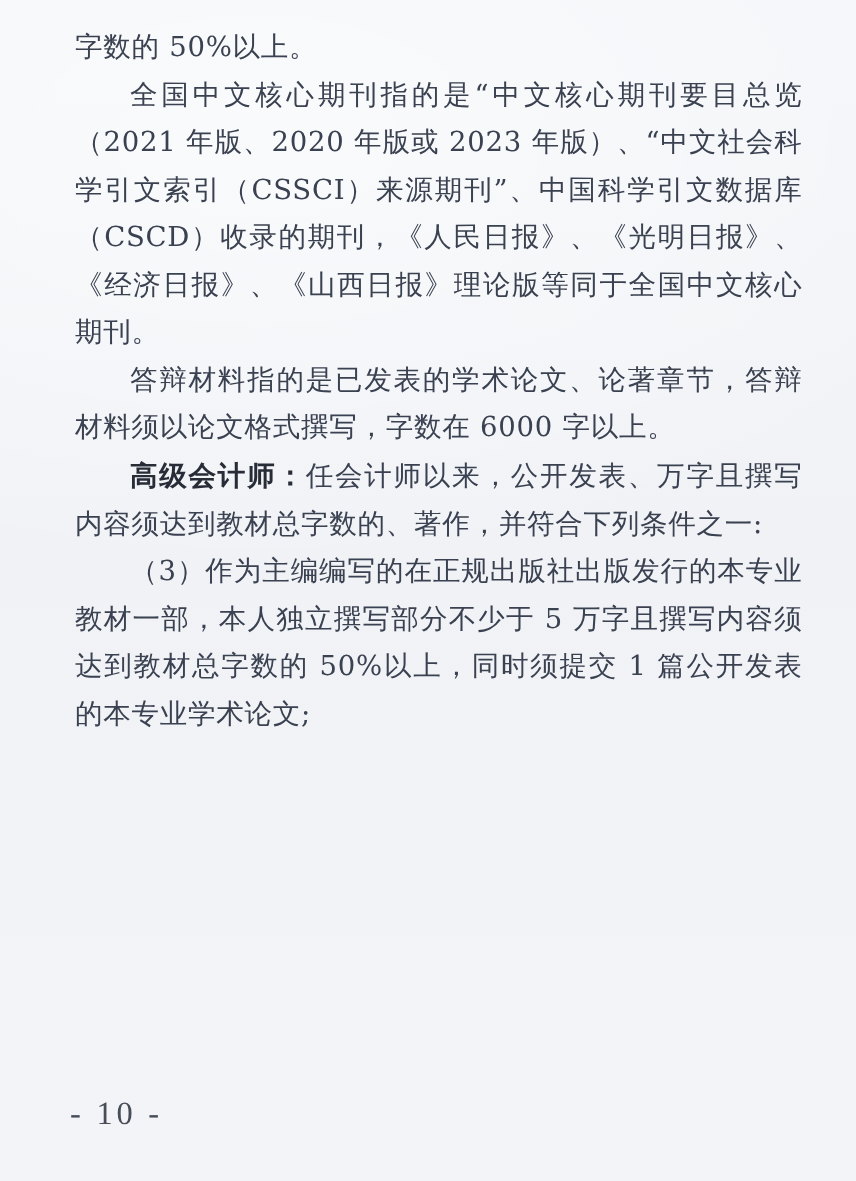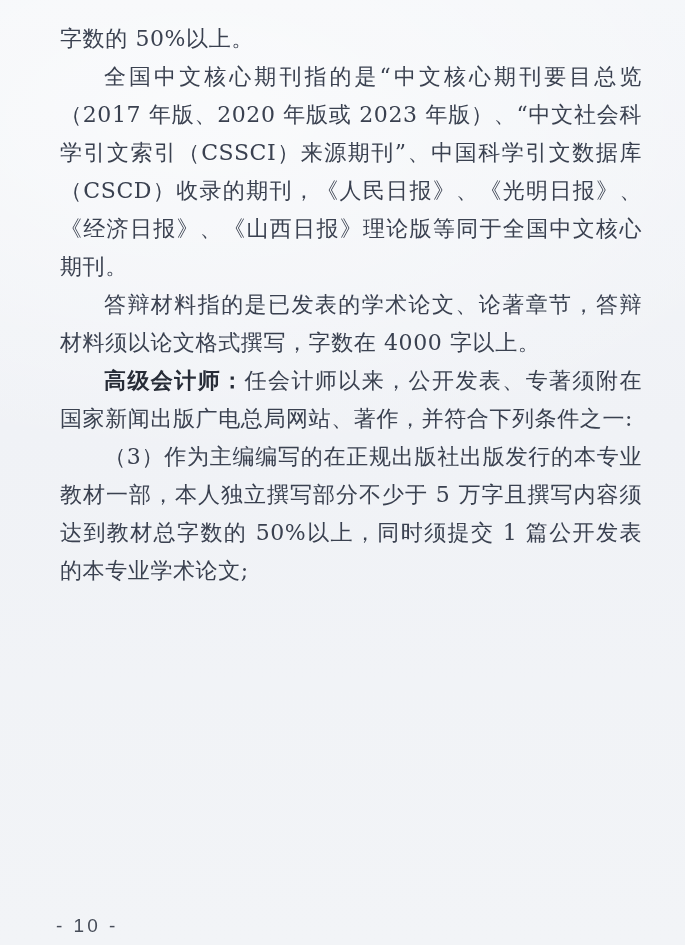--- a/index.html
+++ b/index.html
@@ -40,41 +40,41 @@
     text-indent: 0;
   }
   .lead {
     font-weight: 700;
     font-family: Liberation Serif, serif;
     color: #272c37;
   }
   .page-number {
     position: absolute;
     left: 56px;
-    top: 915px;
-    font-size: 19px;
+    top: 876px;
+    font-size: 26px;
     letter-spacing: 3px;
     color: #474d59;
-    font-family: Liberation Sans, sans-serif;
+    font-family: Liberation Serif, serif;
   }
 </style>
 </head>
 <body>
 
 <div class="page">
   <div class="content">
 
     <p class="para no-indent">字数的 50%以上。</p>
 
 
-    <p class="para">全国中文核心期刊指的是“中文核心期刊要目总览（2017 年版、2020 年版或 2023 年版）、“中文社会科学引文索引（CSSCI）来源期刊”、中国科学引文数据库（CSCD）收录的期刊，《人民日报》、《光明日报》、《经济日报》、《山西日报》理论版等同于全国中文核心期刊。</p>
+    <p class="para">全国中文核心期刊指的是“中文核心期刊要目总览（2021 年版、2020 年版或 2023 年版）、“中文社会科学引文索引（CSSCI）来源期刊”、中国科学引文数据库（CSCD）收录的期刊，《人民日报》、《光明日报》、《经济日报》、《山西日报》理论版等同于全国中文核心期刊。</p>
 
-    <p class="para">答辩材料指的是已发表的学术论文、论著章节，答辩材料须以论文格式撰写，字数在 4000 字以上。</p>
+    <p class="para">答辩材料指的是已发表的学术论文、论著章节，答辩材料须以论文格式撰写，字数在 6000 字以上。</p>
 
-    <p class="para"><span class="lead">高级会计师：</span><span>任会计师以来，公开发表、专著须附在国家新闻出版广电总局网站、著作，并符合下列条件之一:</span></p>
+    <p class="para"><span class="lead">高级会计师：</span><span>任会计师以来，公开发表、万字且撰写内容须达到教材总字数的、著作，并符合下列条件之一:</span></p>
 
 
 
     <p class="para">（3）作为主编编写的在正规出版社出版发行的本专业教材一部，本人独立撰写部分不少于 5 万字且撰写内容须达到教材总字数的 50%以上，同时须提交 1 篇公开发表的本专业学术论文;</p>
 
   </div>
 
   <div class="page-number">- 10 -</div>
 </div>
 

